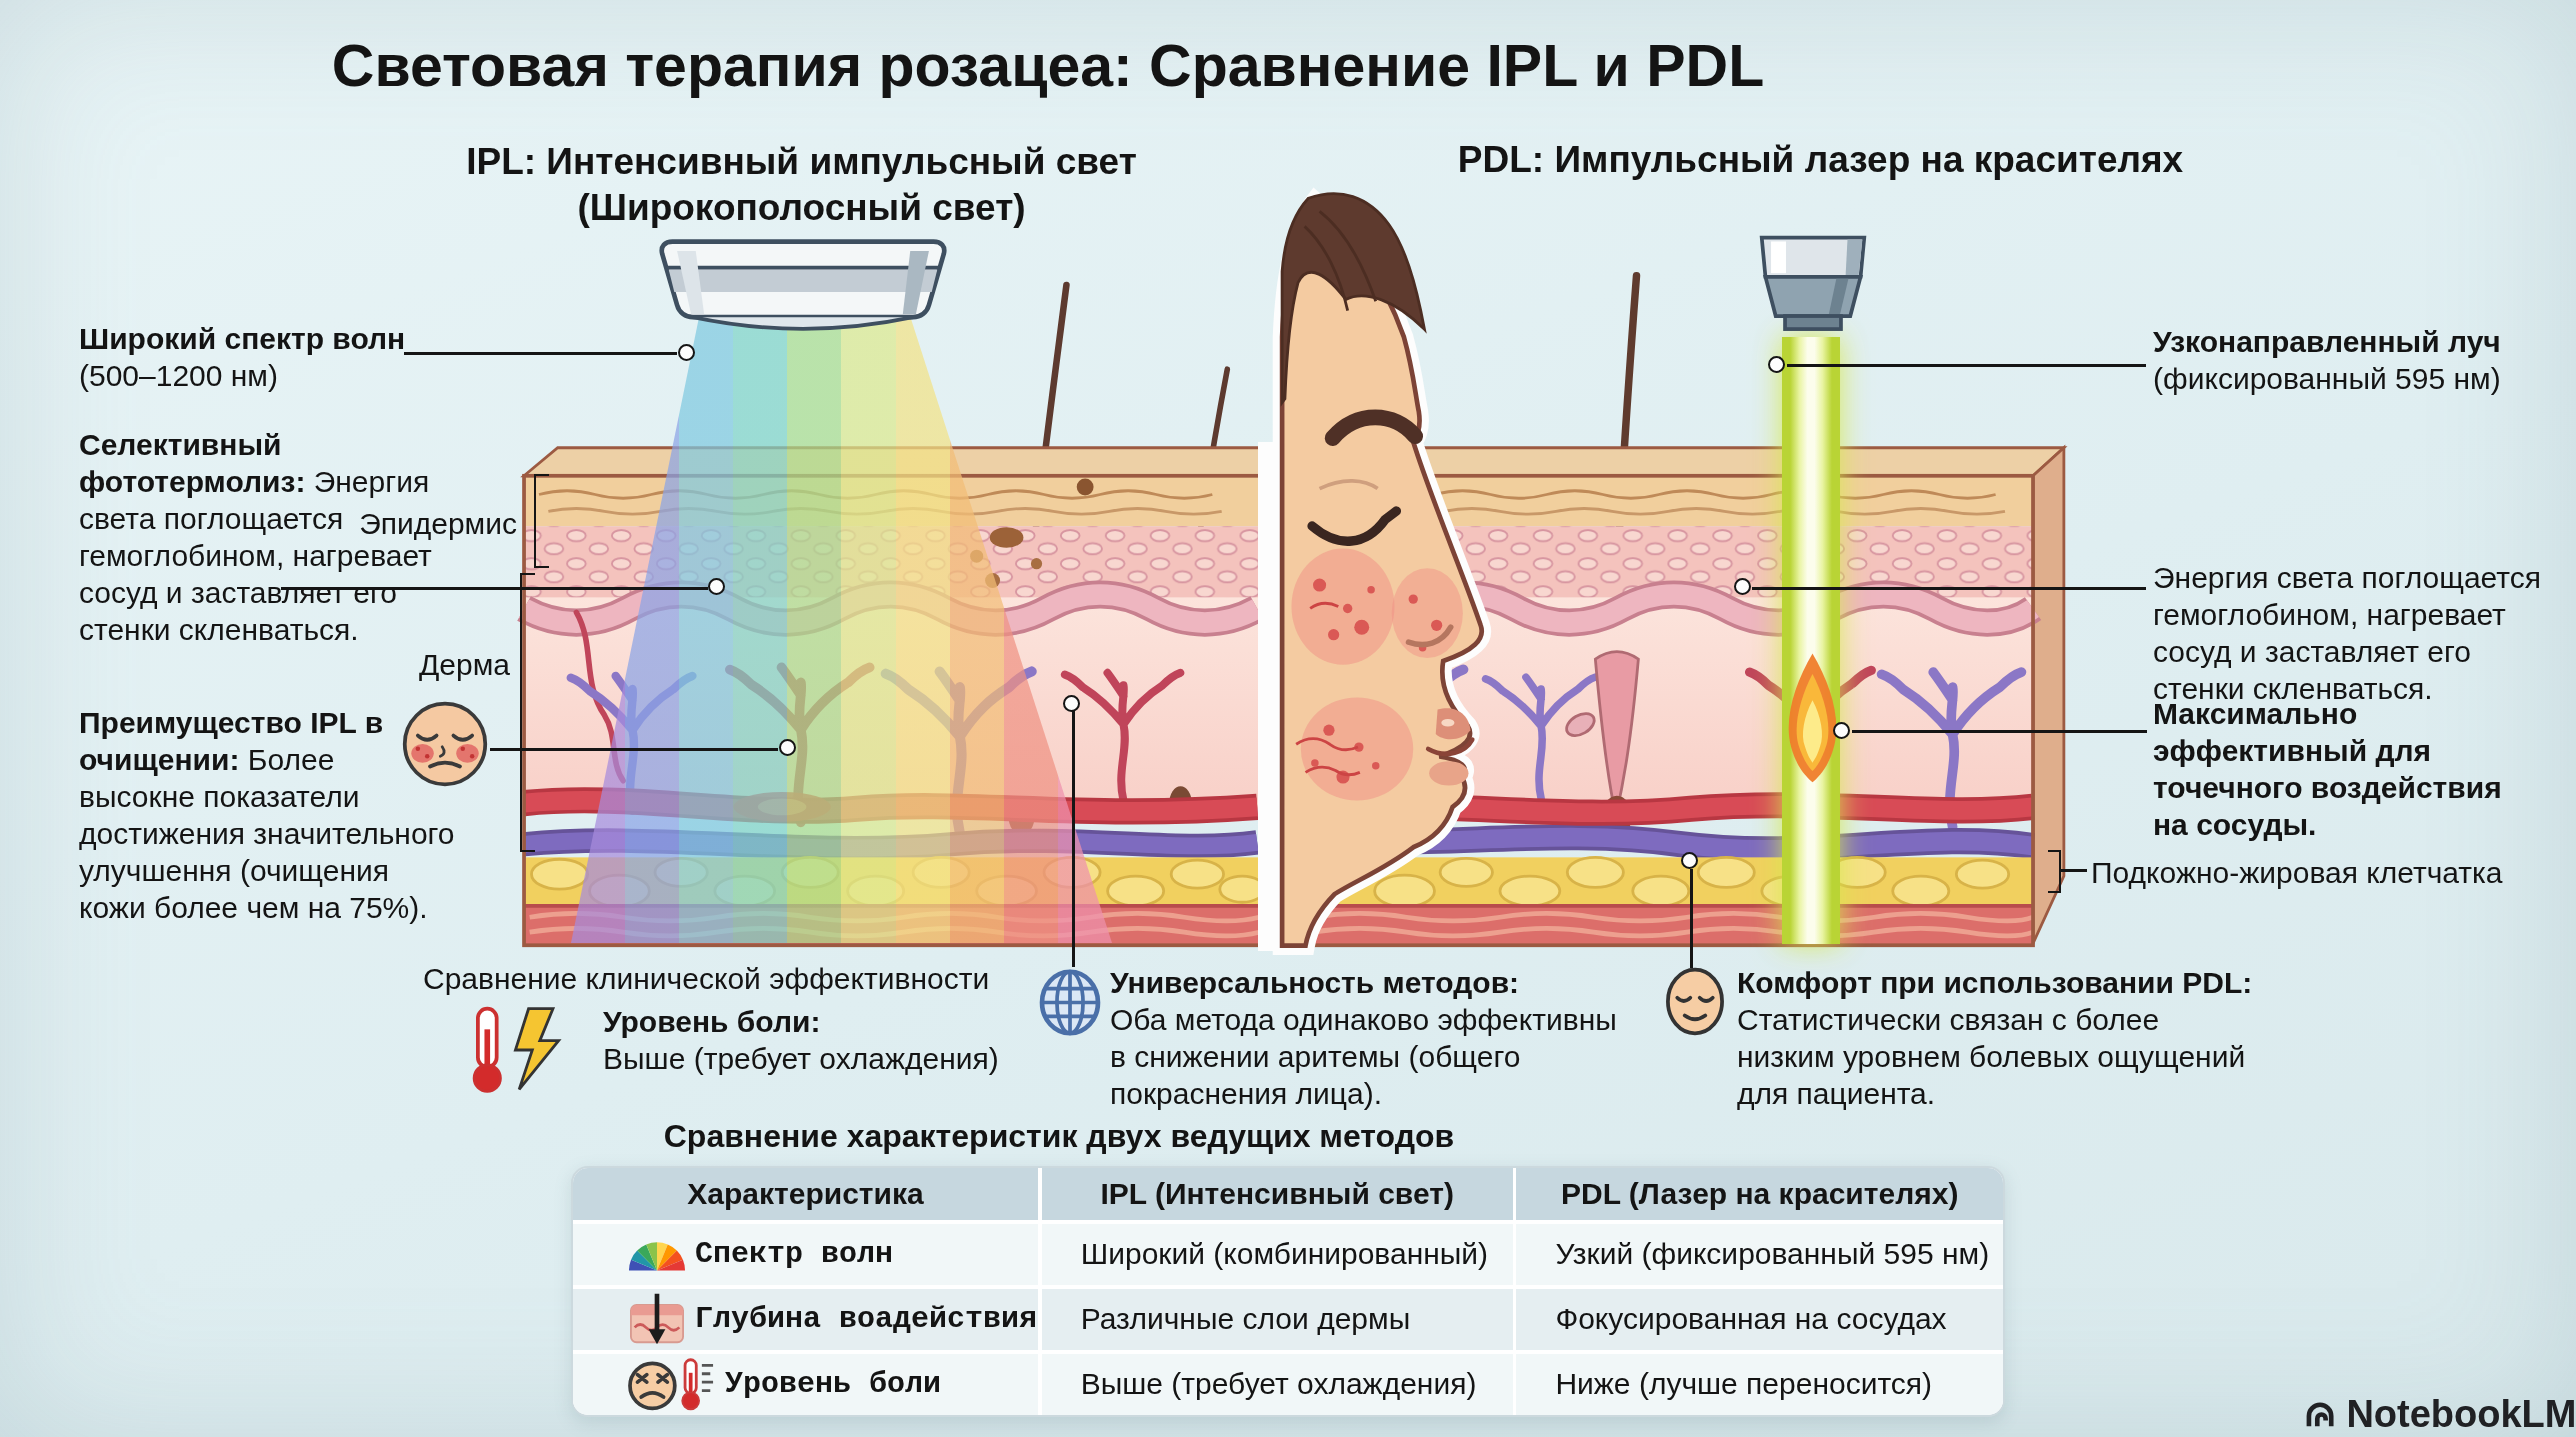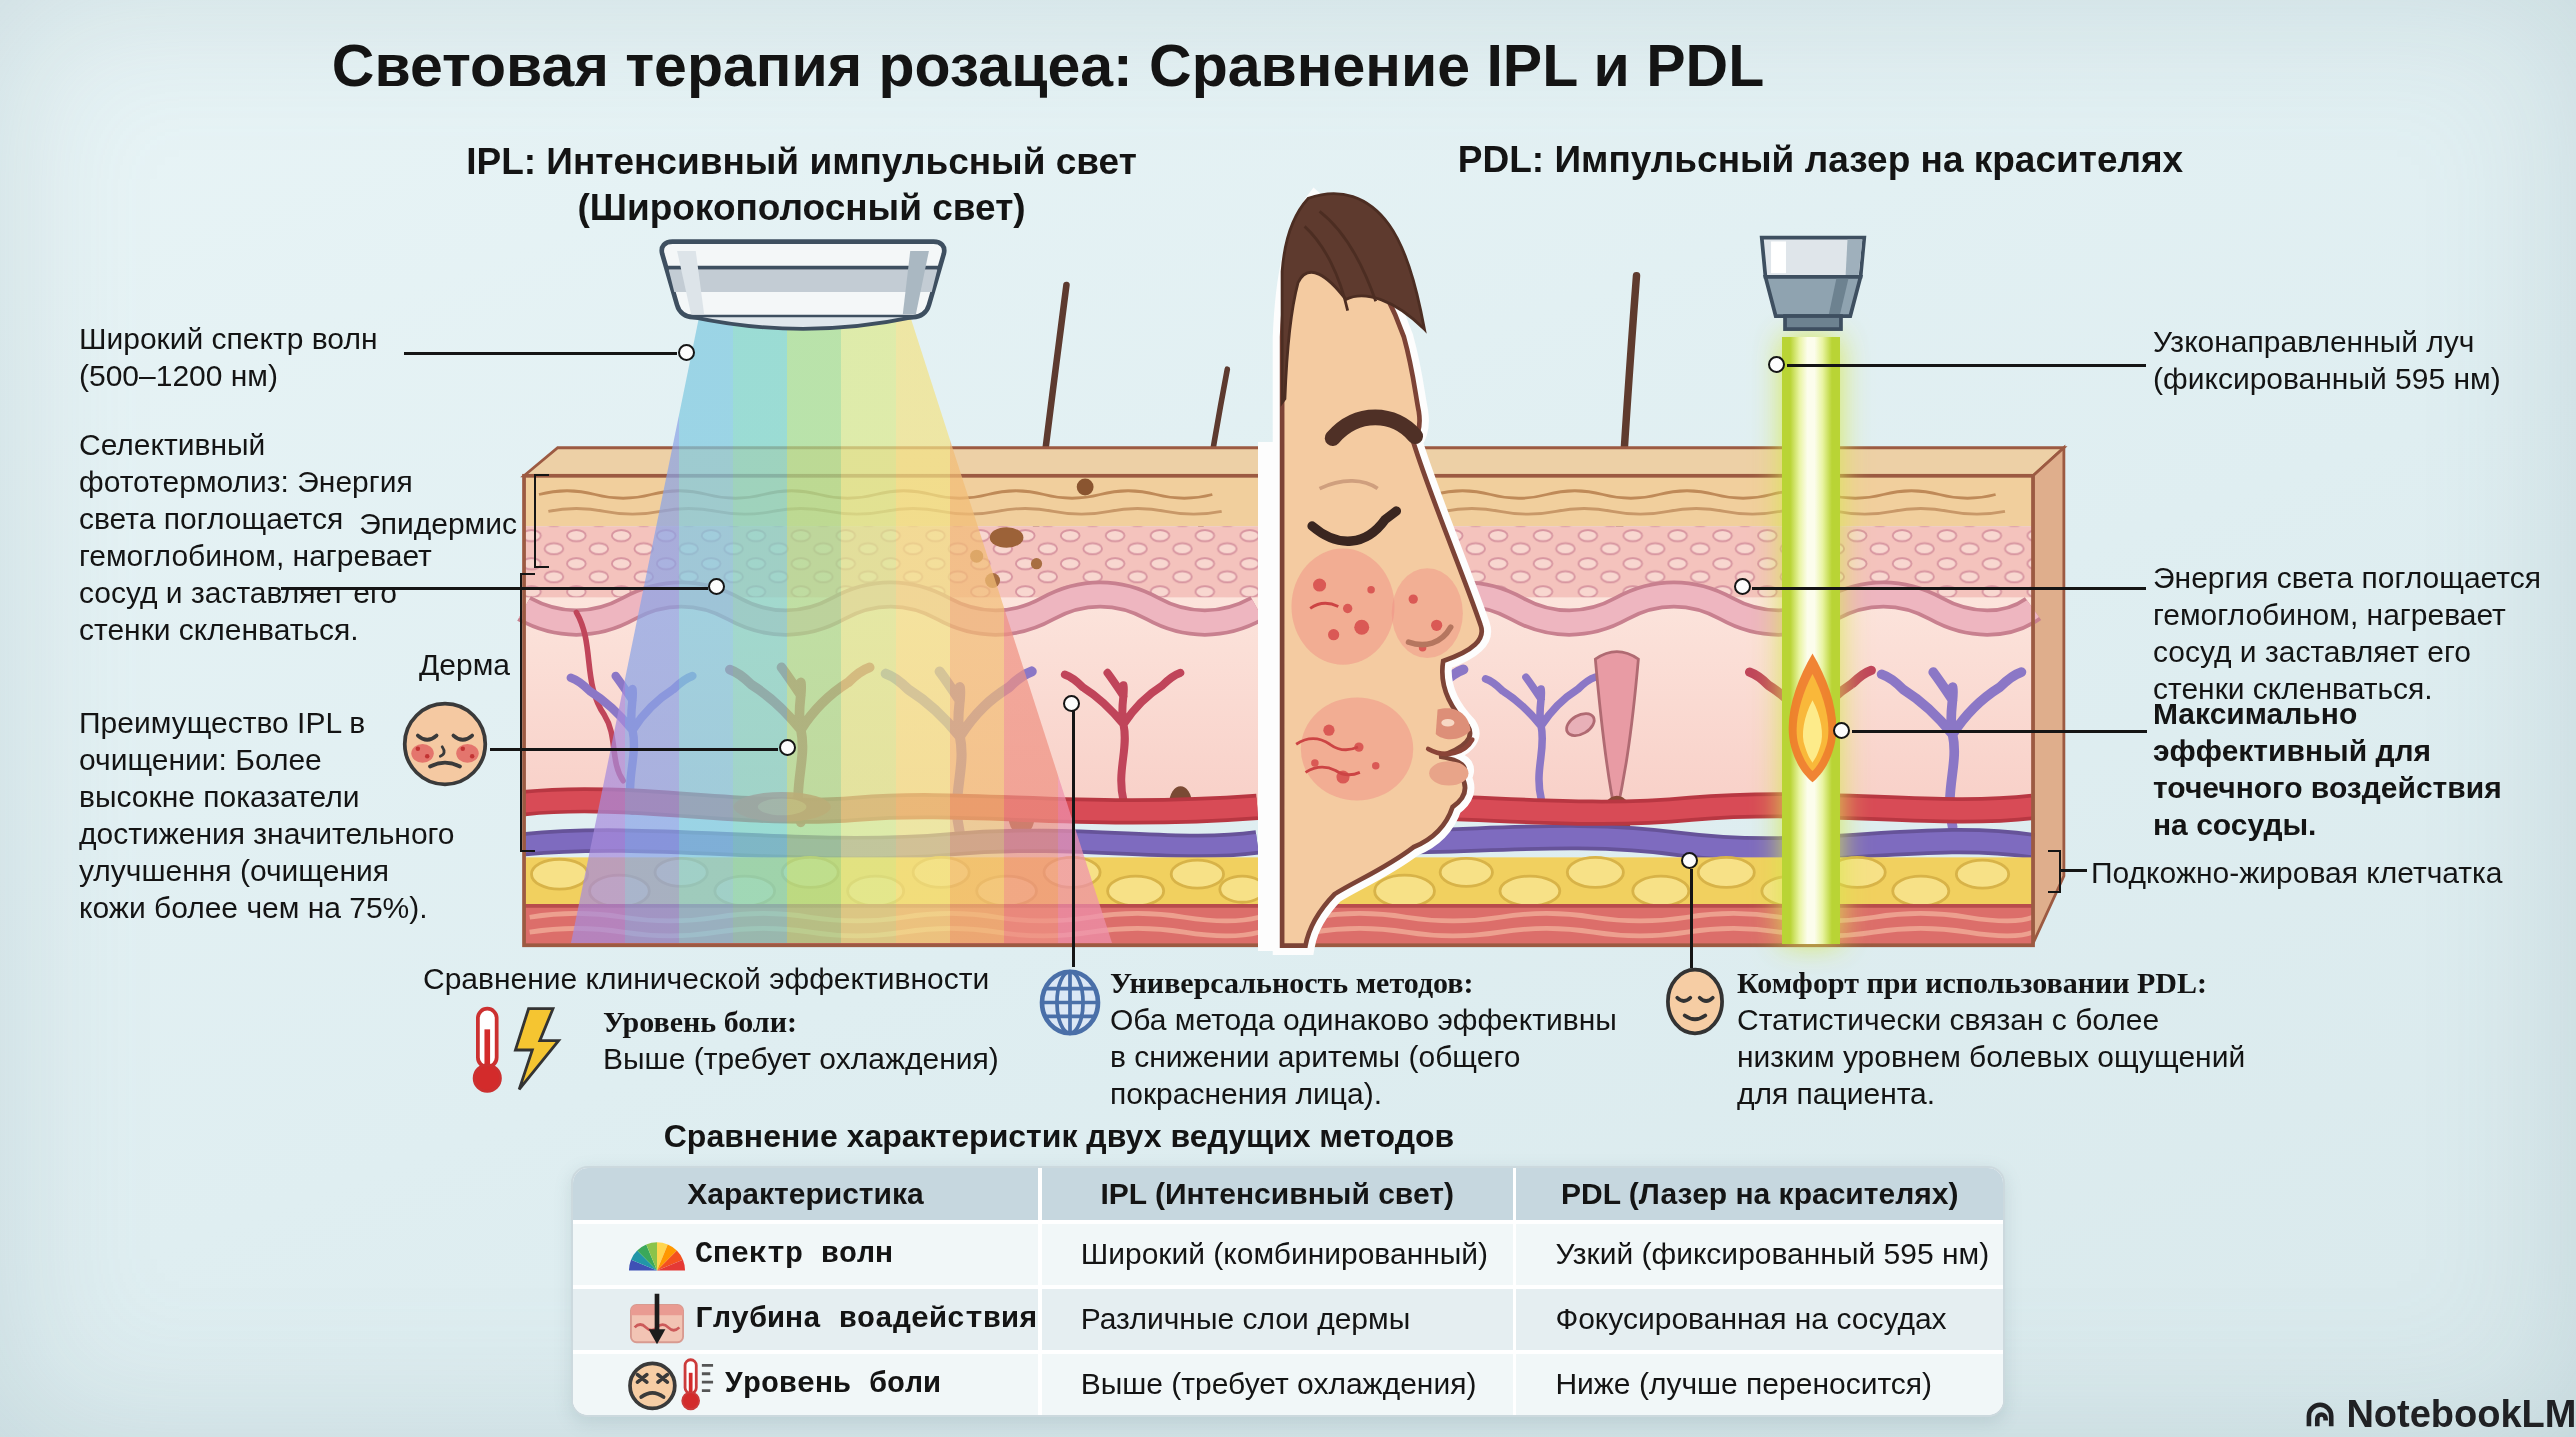--- a/index.html
+++ b/index.html
@@ -5,36 +5,36 @@
   html,body{margin:0;padding:0;background:#cfdfe3;}
   #canvas{
     position:relative;width:2576px;height:1438px;overflow:hidden;
     background:linear-gradient(160deg,var(--bg,#e8f4f6) 0%,#dfeef1 55%,#d9e9ec 100%);
     font-family:"Liberation Sans",sans-serif;color:#141414;
     box-shadow:inset 0 0 150px rgba(110,140,150,.22);
   }
   .abs{position:absolute;}
   .ttl{font-weight:700;text-align:center;}
   .lbl{font-size:30px;line-height:37px;}
-  .lbl b{font-weight:400;}
+  .lbl b{font-weight:700;}
   .ln{display:block;}
   .rt{text-align:right;}
   .lead{position:absolute;background:#151515;height:2.8px;}
   .vlead{position:absolute;background:#151515;width:2.8px;}
   .dot{position:absolute;width:13px;height:13px;border:2.8px solid #151515;border-radius:50%;background:#fdfdfd;}
   .brk-r{position:absolute;border-left:2.8px solid #151515;border-top:2.8px solid #151515;border-bottom:2.8px solid #151515;width:13px;}
   .brk-l{position:absolute;border-right:2.8px solid #151515;border-top:2.8px solid #151515;border-bottom:2.8px solid #151515;width:11.2px;}
   #ipl-beam{position:absolute;left:571px;top:303px;width:541px;height:640px;opacity:.72;
     clip-path:polygon(24.2% 0%,61.9% 0%,100% 100%,0% 100%);}
   #pdl-beam{position:absolute;left:1782px;top:337px;width:58px;height:607px;
     filter:drop-shadow(0 0 15px rgba(214,232,78,.95));}
   svg{overflow:visible;display:block;}
   
   .fnd{font-size:30px;line-height:37px;}
-  .fnd .hd{font-weight:700;font-family:Liberation Serif, serif;}
+  .fnd .hd{font-weight:700;}
   
   #cmp-table{position:absolute;left:571px;top:1166px;width:1430px;height:247px;
     display:grid;grid-template-columns:465px 471px 1fr;grid-template-rows:52px 1fr 1fr 1fr;
     gap:3.7px;background:#fff;border:2.8px solid #ccd9de;border-radius:17px;overflow:hidden;
     box-shadow:0 5.6px 17px rgba(90,120,130,.18);}
   .th{background:var(--thead,#c6d7df);display:flex;align-items:center;justify-content:center;
     font-weight:700;font-size:30px;}
   .td{display:flex;align-items:center;font-size:30px;padding-left:39px;}
   .td.lab{font-weight:700;gap:8px;padding-left:54px;font-family:Liberation Mono, monospace;}
   .row-a{background:var(--row-a,#f1f7f8);}

